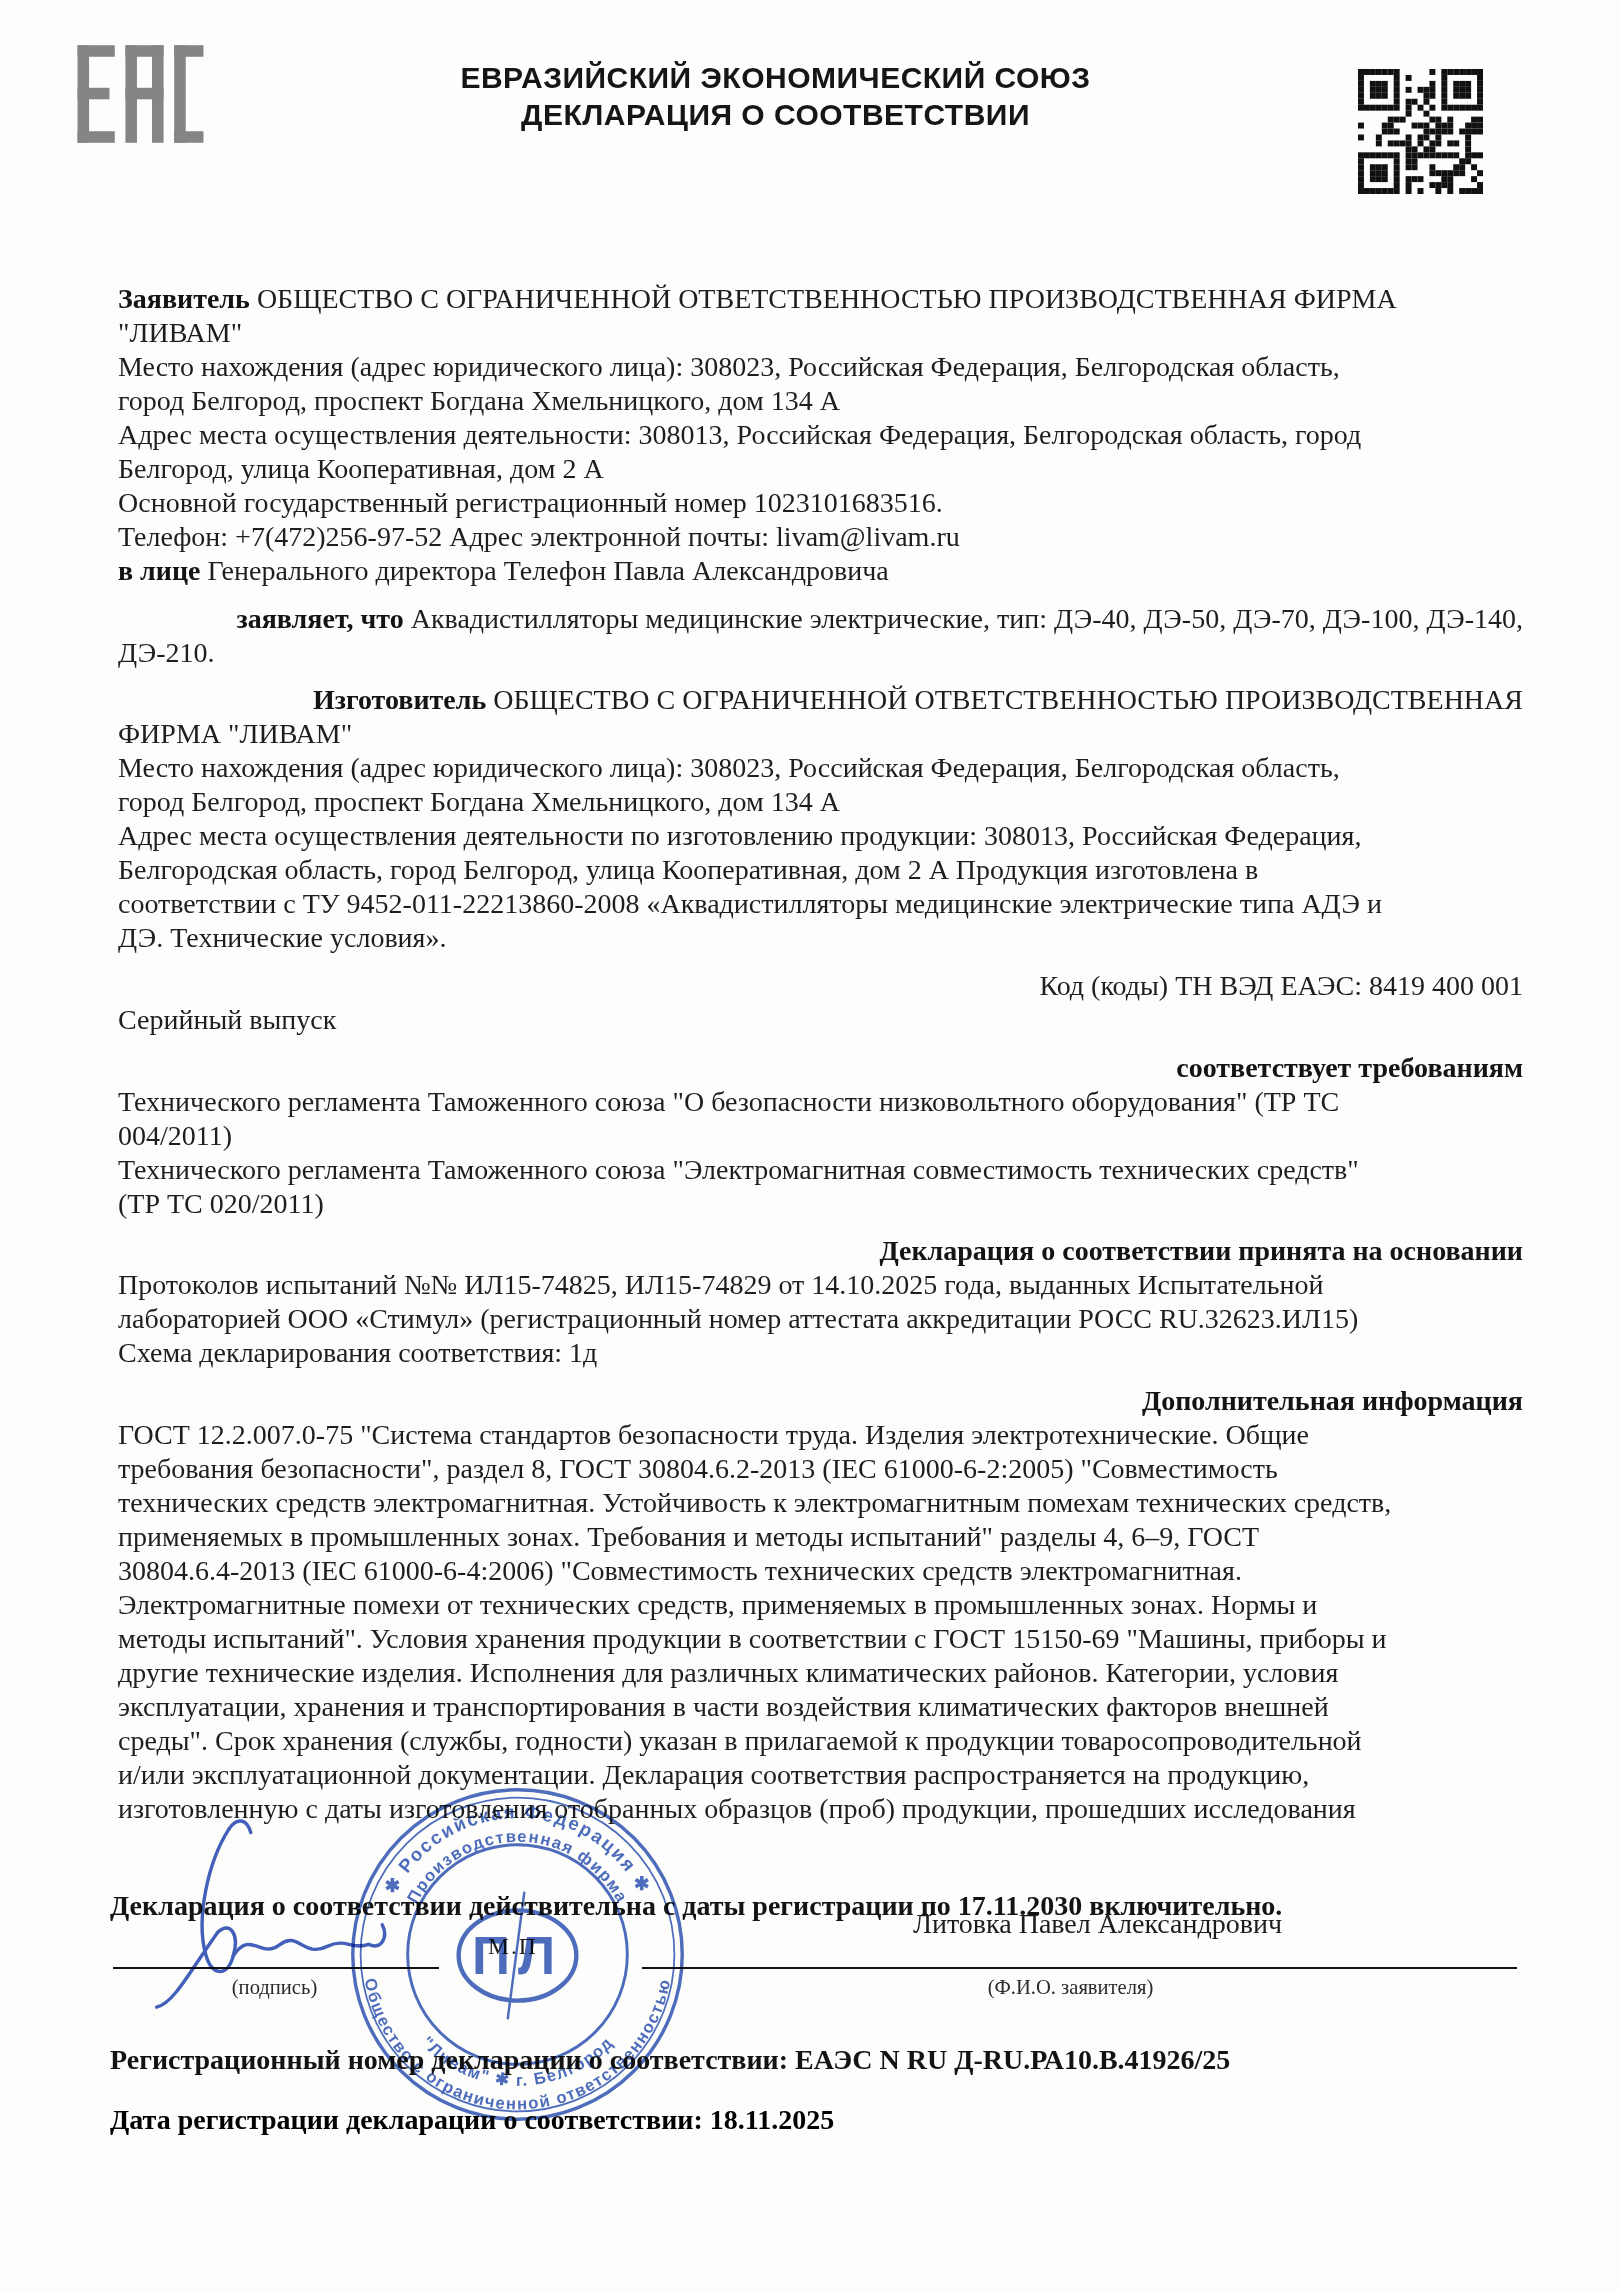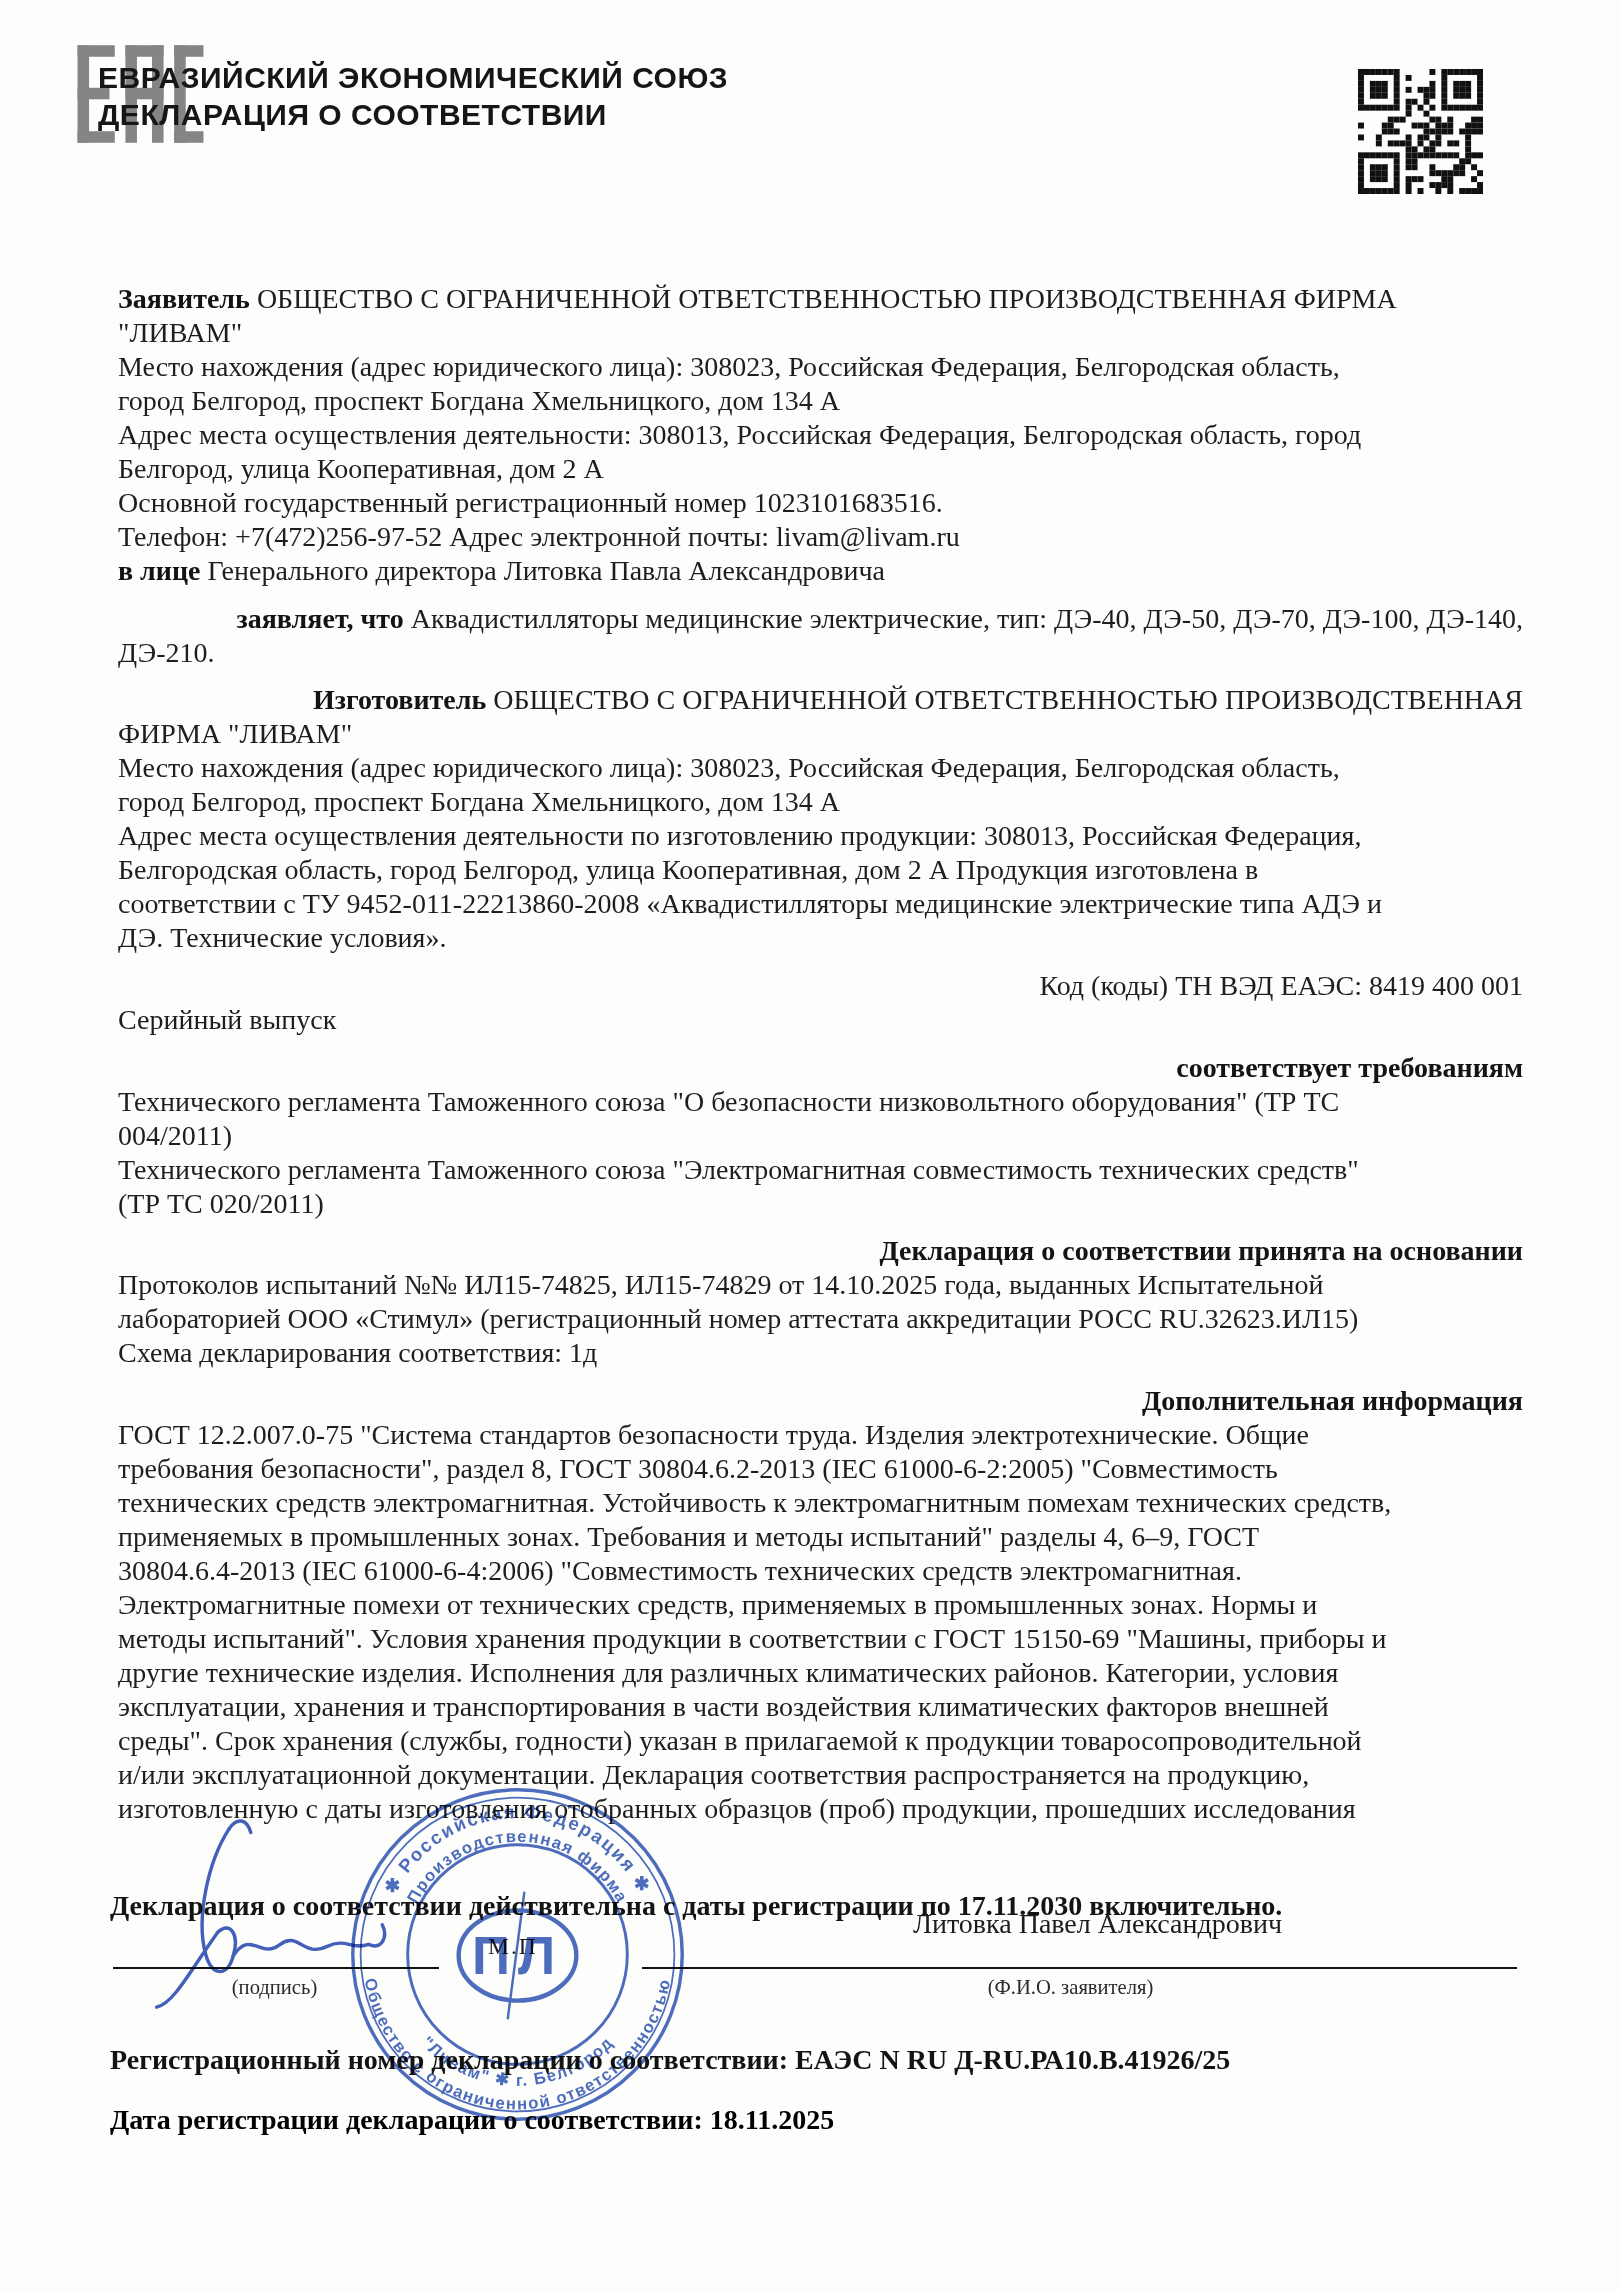--- a/index.html
+++ b/index.html
@@ -4,22 +4,22 @@
 <style>
   html,body { margin:0; padding:0; background:#e8e8e6; }
   #page {
     position:relative; width:1621px; height:2292px;
     background:#fdfdfb; overflow:hidden;
     font-family:"Liberation Serif", serif; color:#1c1c1c;
   }
   
   .eac-logo { position:absolute; left:74px; top:37px; width:133px; height:114px; }
   .doc-title {
-    position:absolute; left:98px; top:59px; width:1327px;
-    text-align:left; font-family:"Liberation Sans", sans-serif;
+    position:absolute; left:112px; top:59px; width:1327px;
+    text-align:center; font-family:"Liberation Sans", sans-serif;
     font-weight:bold; font-size:30px; line-height:37px; color:#161616; letter-spacing:0.5px;
     white-space:pre-line;
   }
   .qr { position:absolute; left:1358px; top:69px; width:125px; height:125px; }
   
   .doc-body {
     position:absolute; left:110px; top:282px; width:1413px;
     font-size:28px; line-height:34px; color:#1e1e1e;
   }
   .doc-body .line { white-space:nowrap;margin-left:8px; }
@@ -300,21 +300,21 @@
 
   <div class="doc-body">
       <div class="line"><span class="b">Заявитель</span><span> ОБЩЕСТВО С ОГРАНИЧЕННОЙ ОТВЕТСТВЕННОСТЬЮ ПРОИЗВОДСТВЕННАЯ ФИРМА</span></div>
       <div class="line"><span>"ЛИВАМ"</span></div>
       <div class="line"><span>Место нахождения (адрес юридического лица): 308023, Российская Федерация, Белгородская область,</span></div>
       <div class="line"><span>город Белгород, проспект Богдана Хмельницкого, дом 134 А</span></div>
       <div class="line"><span>Адрес места осуществления деятельности: 308013, Российская Федерация, Белгородская область, город</span></div>
       <div class="line"><span>Белгород, улица Кооперативная, дом 2 А</span></div>
       <div class="line"><span>Основной государственный регистрационный номер 1023101683516.</span></div>
       <div class="line"><span>Телефон: +7(472)256-97-52 Адрес электронной почты: livam@livam.ru</span></div>
-      <div class="line"><span class="b">в лице</span><span> Генерального директора Литовка Павла Александровича</span></div>
+      <div class="line"><span class="b">в лице</span><span> Генерального директора Телефон Павла Александровича</span></div>
       <div class="line gap"><span class="b">заявляет, что</span><span> Аквадистилляторы медицинские электрические, тип: ДЭ-40, ДЭ-50, ДЭ-70, ДЭ-100, ДЭ-140,</span></div>
       <div class="line"><span>ДЭ-210.</span></div>
       <div class="line gap"><span class="b">Изготовитель</span><span> ОБЩЕСТВО С ОГРАНИЧЕННОЙ ОТВЕТСТВЕННОСТЬЮ ПРОИЗВОДСТВЕННАЯ</span></div>
       <div class="line"><span>ФИРМА "ЛИВАМ"</span></div>
       <div class="line"><span>Место нахождения (адрес юридического лица): 308023, Российская Федерация, Белгородская область,</span></div>
       <div class="line"><span>город Белгород, проспект Богдана Хмельницкого, дом 134 А</span></div>
       <div class="line"><span>Адрес места осуществления деятельности по изготовлению продукции: 308013, Российская Федерация,</span></div>
       <div class="line"><span>Белгородская область, город Белгород, улица Кооперативная, дом 2 А Продукция изготовлена в</span></div>
       <div class="line"><span>соответствии с ТУ 9452-011-22213860-2008 «Аквадистилляторы медицинские электрические типа АДЭ и</span></div>
       <div class="line"><span>ДЭ. Технические условия».</span></div>

